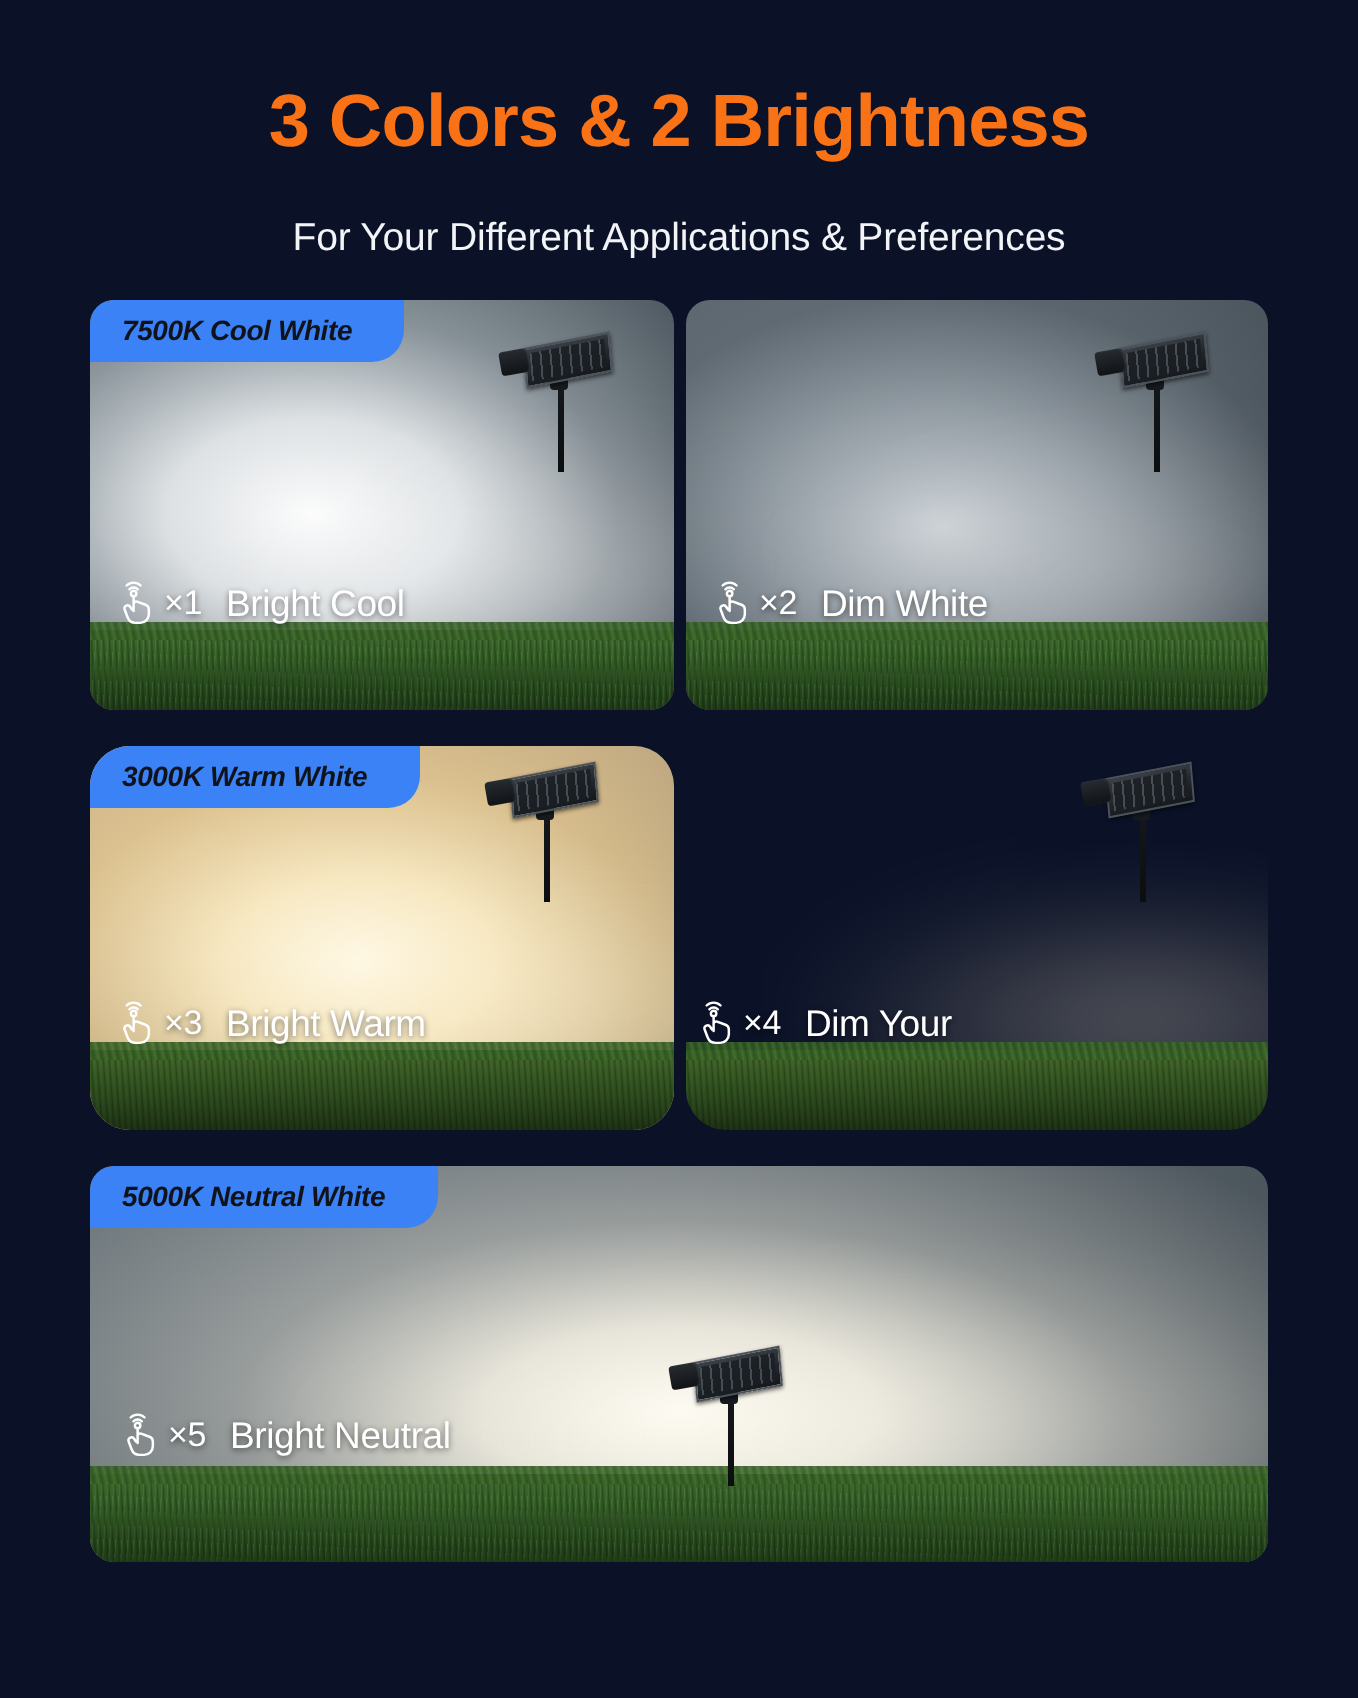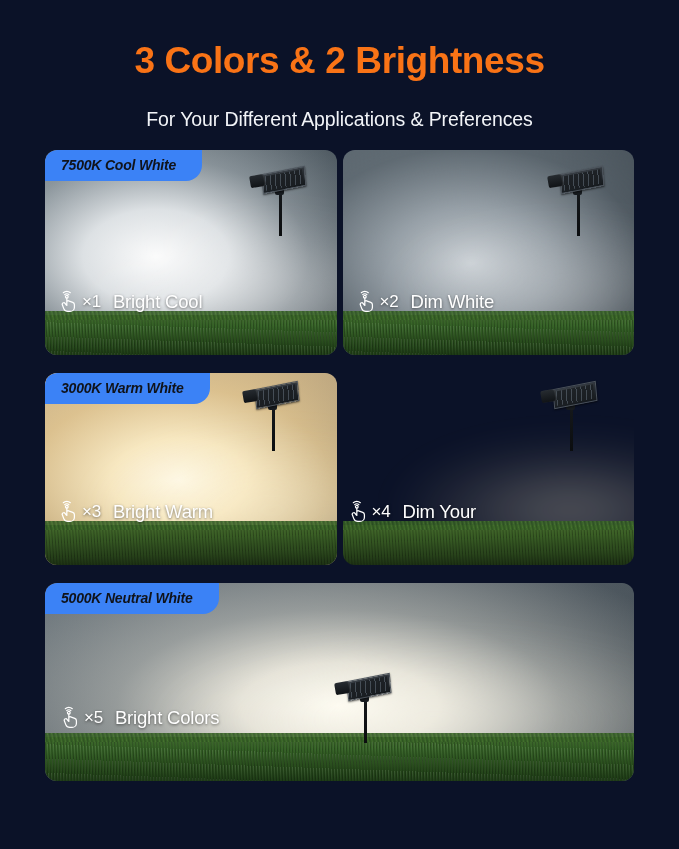--- a/index.html
+++ b/index.html
@@ -27,21 +27,21 @@
   .row{ display:flex; gap:6px; margin-bottom:18px; }
   .row.single{ display:block; }
 
   .panel{
     position:relative; overflow:hidden;
     border-radius:12px;
     height:205px;
   }
   .panel.half{ width:291.5px; }
   .panel.full{ width:589px; height:198px;margin-top:12px; }
-  .row2 .panel{ height:192px; }
+  .row2 .panel{ height:192px;border-radius:20px; }
 
   
   .sky{ position:absolute; inset:0; }
 
   
   .sky-cool-bright{
     background:
       radial-gradient(125% 115% at 38% 52%, rgba(255,255,255,0.98) 0%, rgba(247,250,252,0.85) 20%, rgba(205,214,219,0.45) 42%, rgba(96,109,116,0.12) 68%, rgba(55,64,71,0) 85%),
       linear-gradient(160deg,#5d686f 0%,#4a555d 30%,#39434b 62%,#2c353c 100%);
   }
@@ -303,19 +303,19 @@
         <div class="caption full">
           <svg class="tap-icon" viewBox="0 0 24 28">
             <g fill="none" stroke="#ffffff" stroke-width="1.3" stroke-linecap="round">
               <path d="M8.4 6.0a3.2 3.2 0 0 1 4.6 0"></path>
               <path d="M6.9 3.9a5.4 5.4 0 0 1 7.6 0"></path>
               <circle cx="10.7" cy="8.3" r="1.5"></circle>
             </g>
             <path d="M10.7 9.6v8.2M10.7 14.0c0-1.0 1.0-1.6 1.9-1.3l4.6 1.7c1.1.4 1.8 1.4 1.8 2.6v2.6c0 2.6-2.1 4.7-4.7 4.7h-2.4c-2.0 0-3.8-1.2-4.5-3.1l-1.6-4.2c-.4-1.0.2-2.0 1.2-2.2.7-.2 1.4.1 1.8.7l1.0 1.5" fill="none" stroke="#ffffff" stroke-width="1.35" stroke-linejoin="round" stroke-linecap="round"></path>
           </svg>
           <span class="cap-count">×5</span>
-          <span class="cap-text">Bright Colors</span>
+          <span class="cap-text">Bright Neutral</span>
         </div>
       </div>
     </div>
 
   </div>
 </div>
 
 </body></html>

